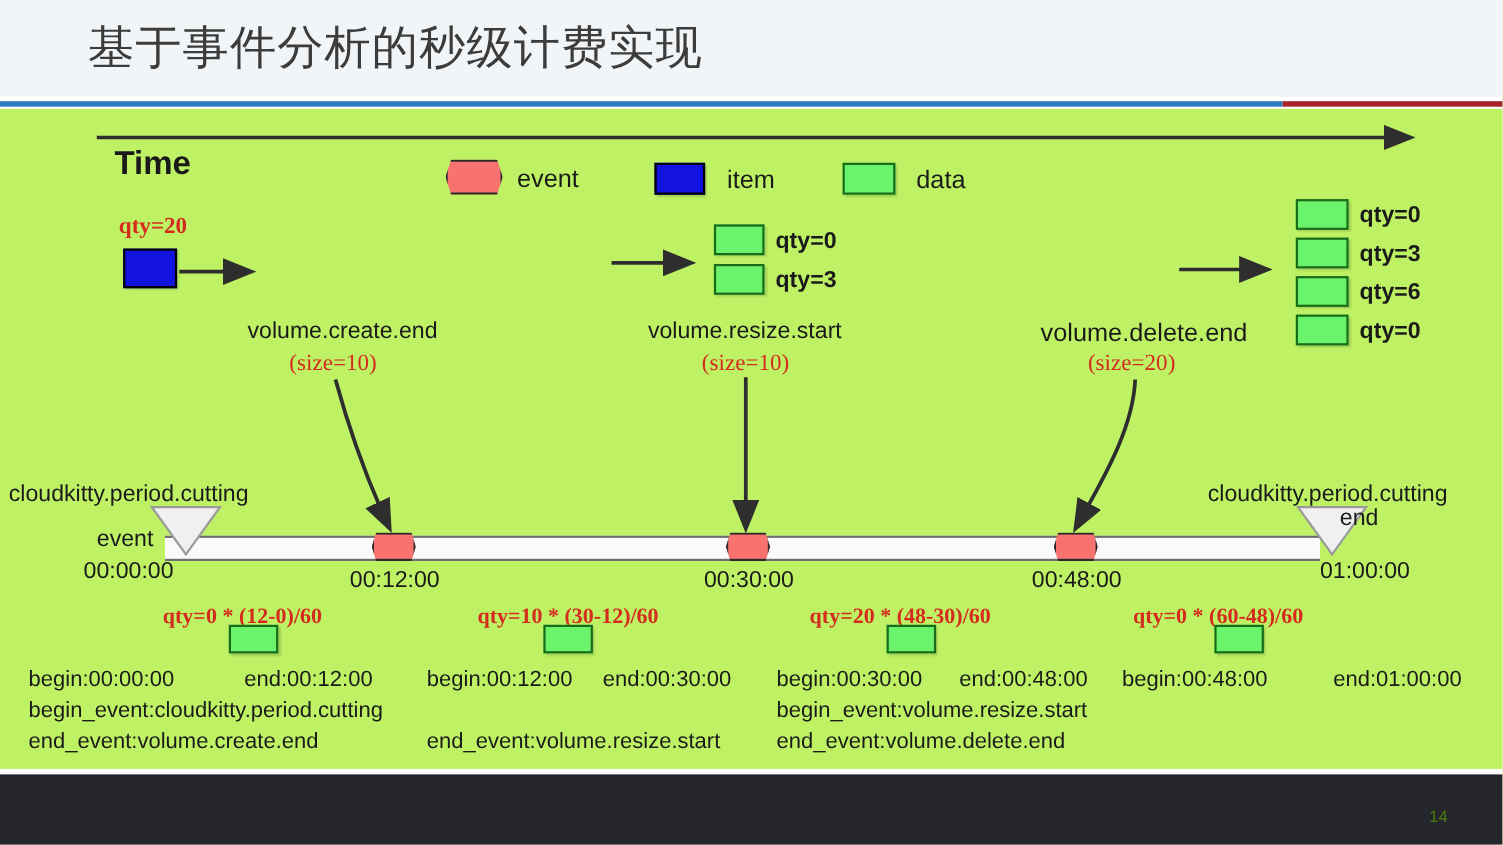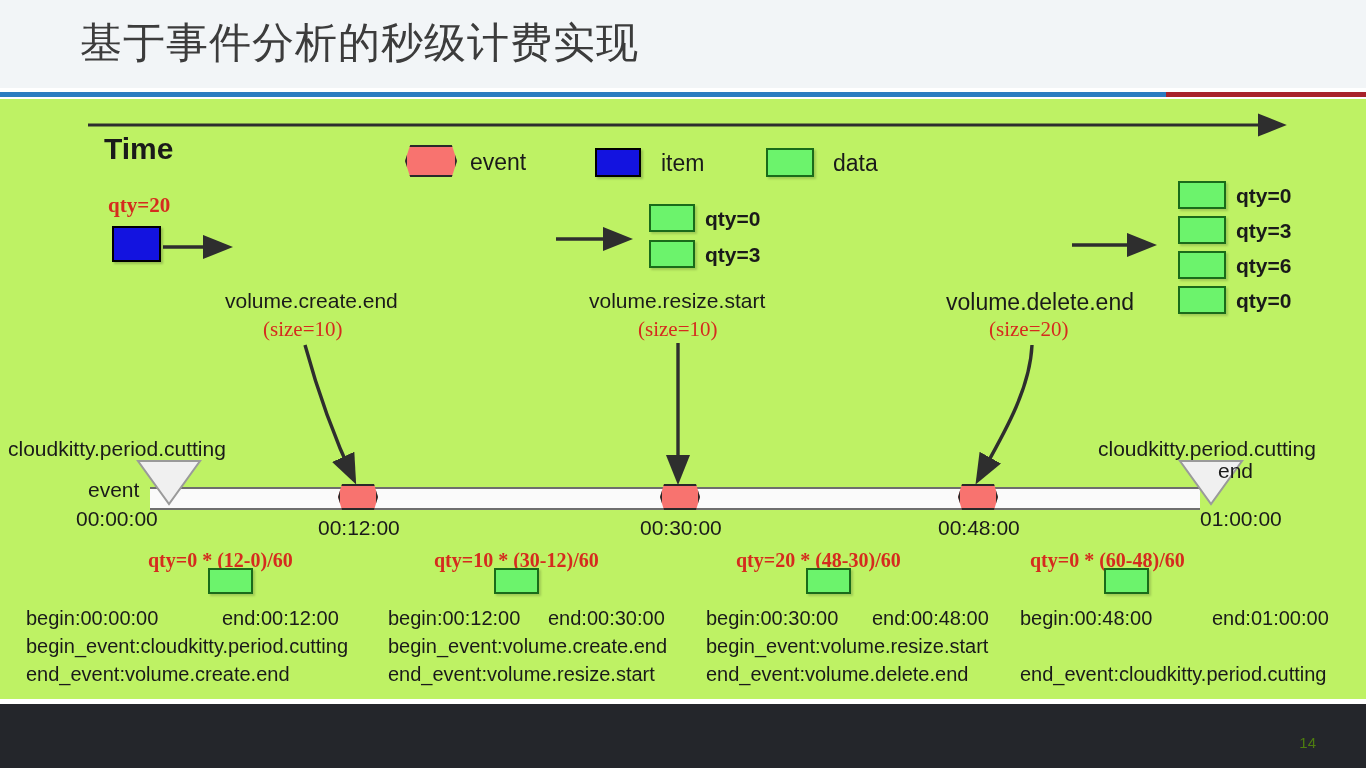--- a/index.html
+++ b/index.html
@@ -174,28 +174,26 @@
   <div class="t red b" style="left:1030px;top:450px;font-size:20px;">qty=0 * (60-48)/60</div>
   <div class="box green-box" style="left:1104px;top:469px;width:45px;height:26px;"></div>
 
   <div class="t" style="left:26px;top:508px;font-size:20px;">begin:00:00:00</div>
   <div class="t" style="left:222px;top:508px;font-size:20px;">end:00:12:00</div>
   <div class="t" style="left:26px;top:536px;font-size:20px;">begin_event:cloudkitty.period.cutting</div>
   <div class="t" style="left:26px;top:564px;font-size:20px;">end_event:volume.create.end</div>
 
   <div class="t" style="left:388px;top:508px;font-size:20px;">begin:00:12:00</div>
   <div class="t" style="left:548px;top:508px;font-size:20px;">end:00:30:00</div>
-  <div class="t" style="left:388px;top:536px;font-size:20px;">begin_event:volume.create.end</div>
   <div class="t" style="left:388px;top:564px;font-size:20px;">end_event:volume.resize.start</div>
 
   <div class="t" style="left:706px;top:508px;font-size:20px;">begin:00:30:00</div>
   <div class="t" style="left:872px;top:508px;font-size:20px;">end:00:48:00</div>
   <div class="t" style="left:706px;top:536px;font-size:20px;">begin_event:volume.resize.start</div>
   <div class="t" style="left:706px;top:564px;font-size:20px;">end_event:volume.delete.end</div>
 
   <div class="t" style="left:1020px;top:508px;font-size:20px;">begin:00:48:00</div>
   <div class="t" style="left:1212px;top:508px;font-size:20px;">end:01:00:00</div>
-  <div class="t" style="left:1020px;top:564px;font-size:20px;">end_event:cloudkitty.period.cutting</div>
 
 </div>
 
 <div class="slide-footer"></div>
 <div class="page-num">14</div>
 
 </body></html>

